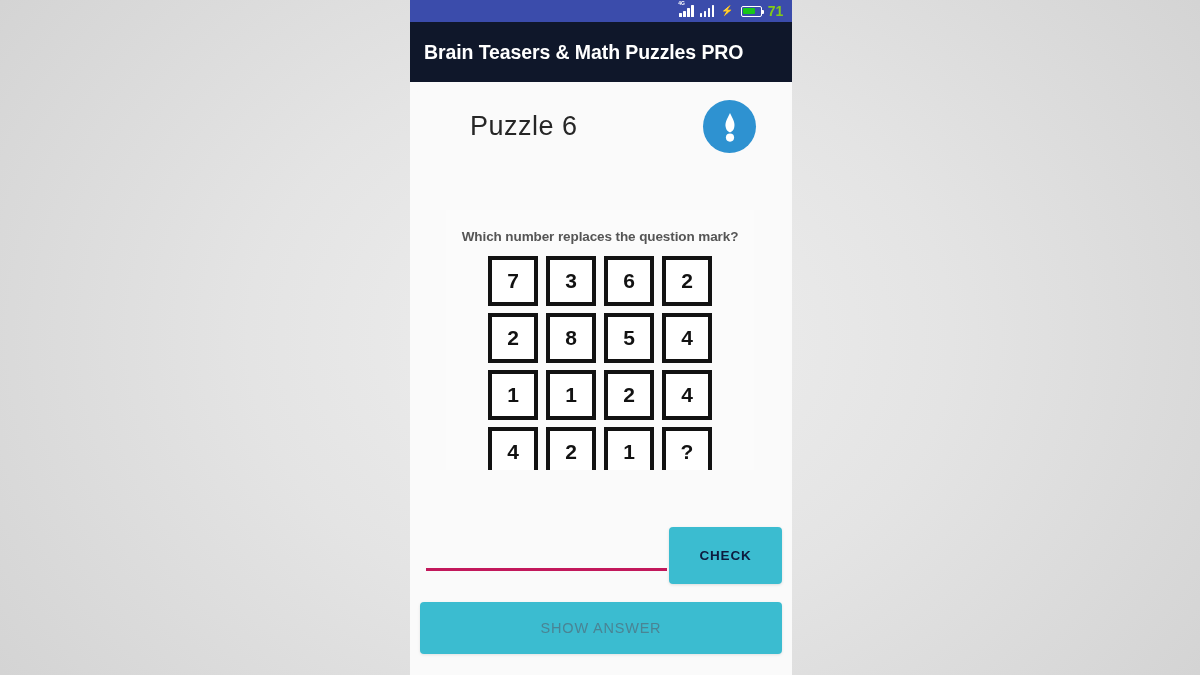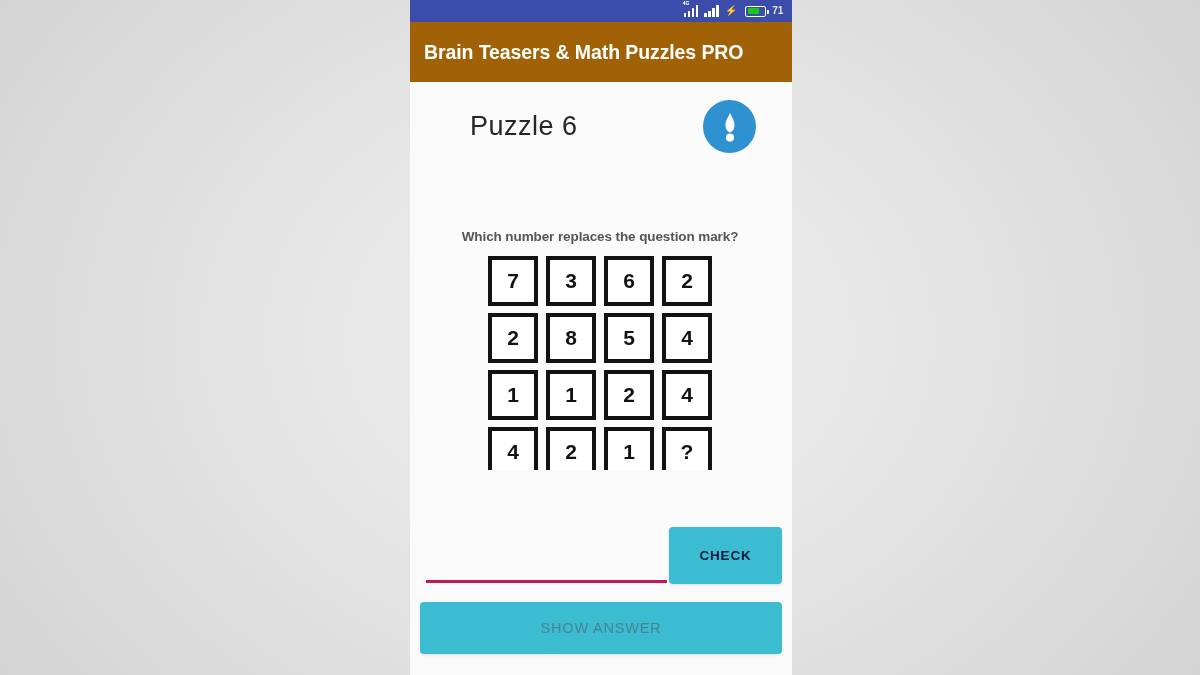--- a/index.html
+++ b/index.html
@@ -72,32 +72,32 @@
   .battery::after {
     content: "";
     position: absolute;
     right: -3.5px; top: 3px;
     width: 2px; height: 4px;
     background: #ffffff;
     border-radius: 0 1px 1px 0;
   }
   .battery .fill { height: 100%; width: 72%; background: #18c718; border-radius: 1px; }
   .batt-pct {
-    color: #e5e5e5;
-    font-size: 10px;
+    color: #84cc16;
+    font-size: 14px;
     font-weight: bold;
     line-height: 1;
     letter-spacing: -0.2px;
     text-align: center;
   }
 
   
   #appbar {
     height: 60px;
-    background: #a16207;
+    background: #0f172a;
     display: flex;
     align-items: center;
     padding-left: 14px;
   }
   #appbar-title {
     color: #ffffff;
     font-size: 19.5px;
     font-weight: bold;
     letter-spacing: -0.1px;
   }
@@ -172,21 +172,20 @@
     font-weight: bold;
     color: #121212;
   }
 
   
   #answer-row {
     position: absolute;
     left: 0; right: 0;
     top: 445px;
     display: flex;
-    align-items: flex-end;
     padding: 0 10px;
     gap: 2px;
   }
   #answer-input {
     flex: 1;
     height: 44px;
     margin-left: 6px;
     margin-bottom: 1px;
     border: none;
     border-bottom: 3px solid #c2185b;

